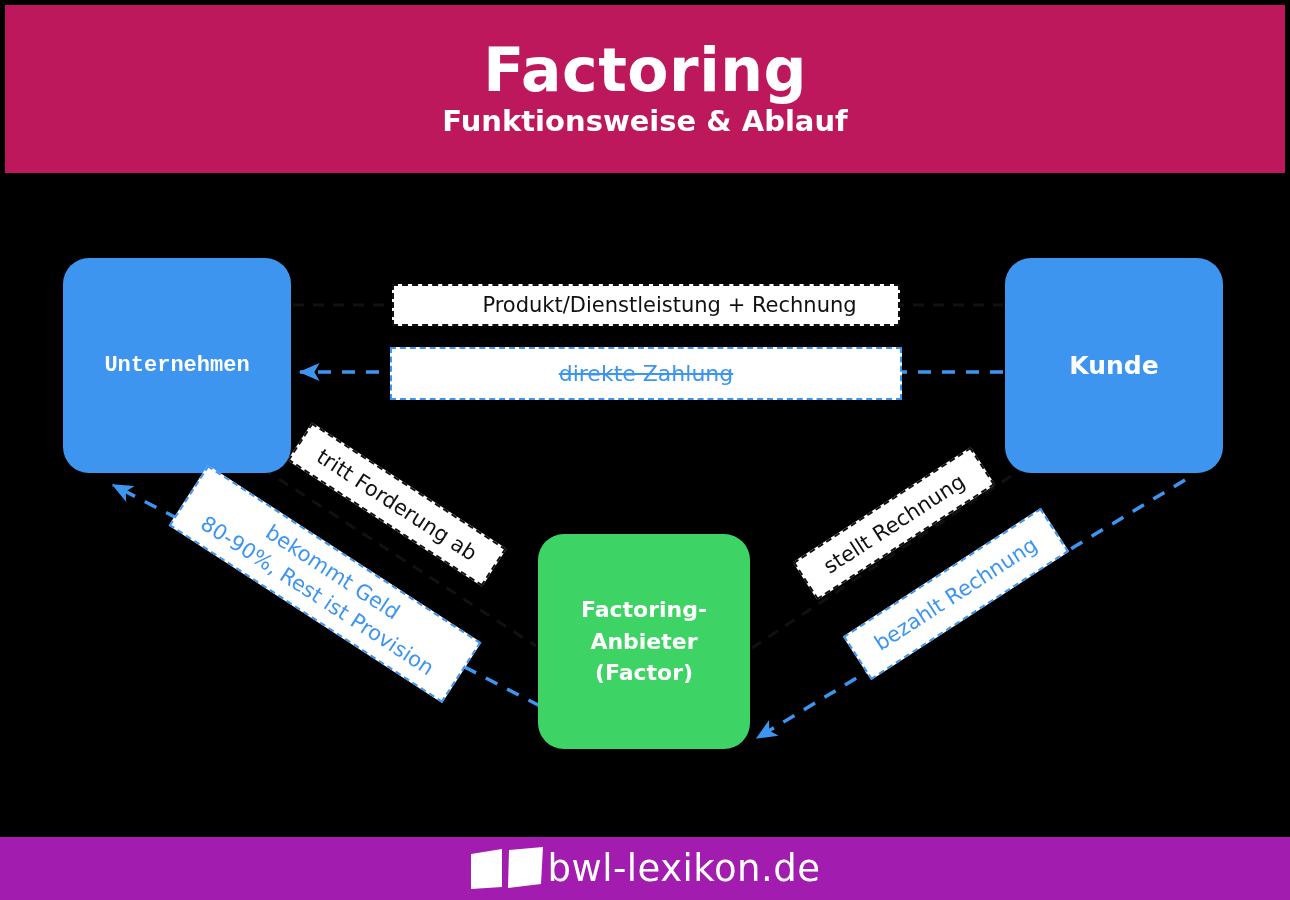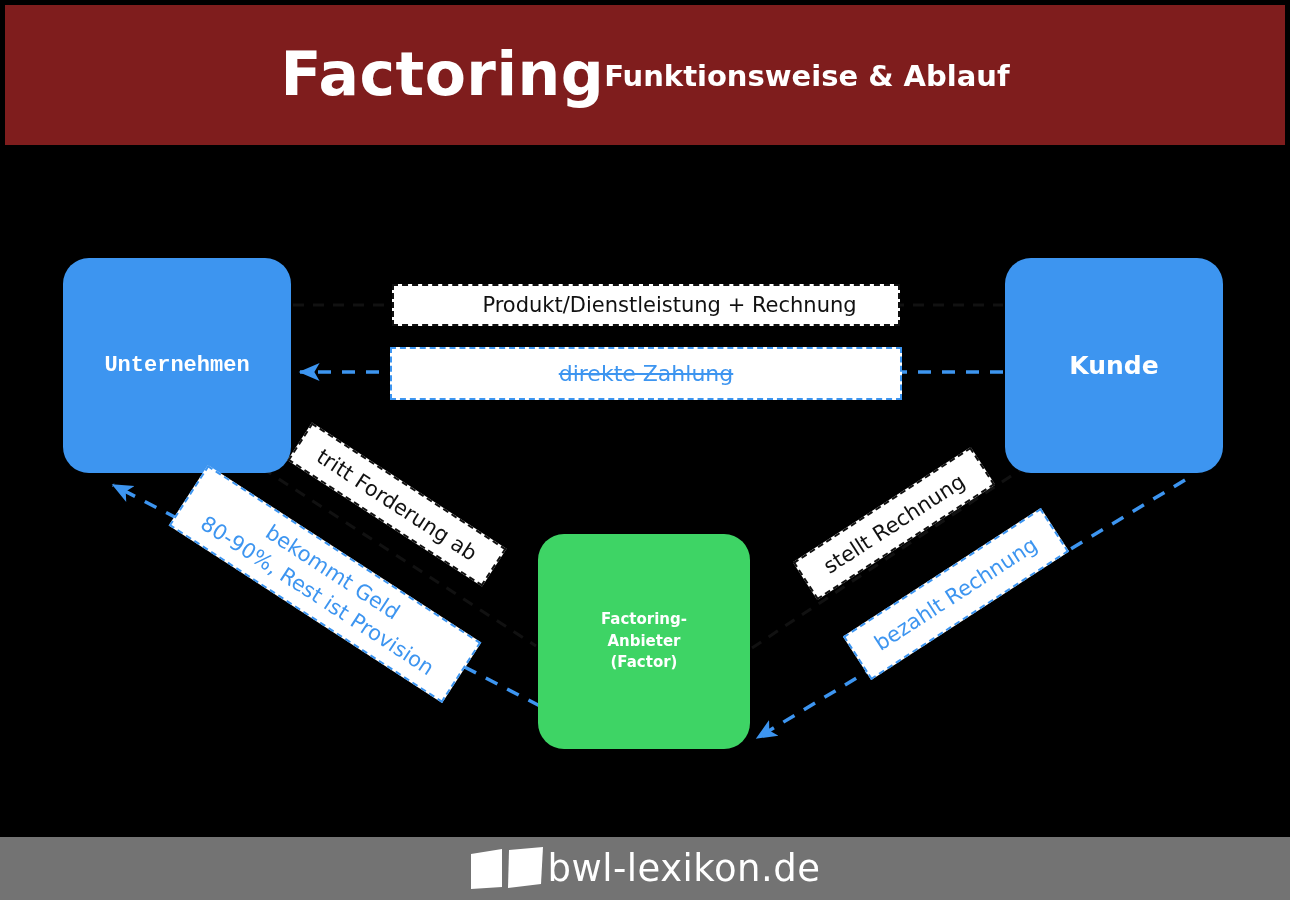--- a/index.html
+++ b/index.html
@@ -15,25 +15,25 @@
     overflow: hidden;
     font-family: "Liberation Sans", sans-serif;
   }
 
   
   #header-banner {
     position: absolute;
     left: 5px;
     top: 5px;
     width: 1280px;
-    height: 140px;
-    background: #7f1d1d;
+    height: 168px;
+    background: #be185d;
     box-sizing: border-box;
     display: flex;
-    flex-direction: row;
+    flex-direction: column;
     align-items: center;
     justify-content: center;
   }
   #header-title {
     color: #ffffff;
     font-size: 60px;
     font-weight: bold;
     line-height: 1.02;
     letter-spacing: 0.5px;
     margin: 0;
@@ -48,21 +48,21 @@
     font-family: "DejaVu Sans", sans-serif;
   }
 
   
   #footer-banner {
     position: absolute;
     left: 0px;
     top: 837px;
     width: 1290px;
     height: 63px;
-    background: #737373;
+    background: #a21caf;
     display: flex;
     align-items: center;
     justify-content: center;
   }
   #footer-logo {
     width: 78px;
     height: 44px;
     display: block;
   }
   #footer-text {
@@ -102,21 +102,21 @@
     height: 215px;
     background: #3d95f0;
     font-size: 25px;
   }
   #box-factor {
     left: 538px;
     top: 534px;
     width: 212px;
     height: 215px;
     background: #3ed465;
-    font-size: 15px;
+    font-size: 22px;
     line-height: 1.45;
   }
 
   
   .chip {
     position: absolute;
     background: #ffffff;
     box-sizing: border-box;
     display: flex;
     align-items: center;

